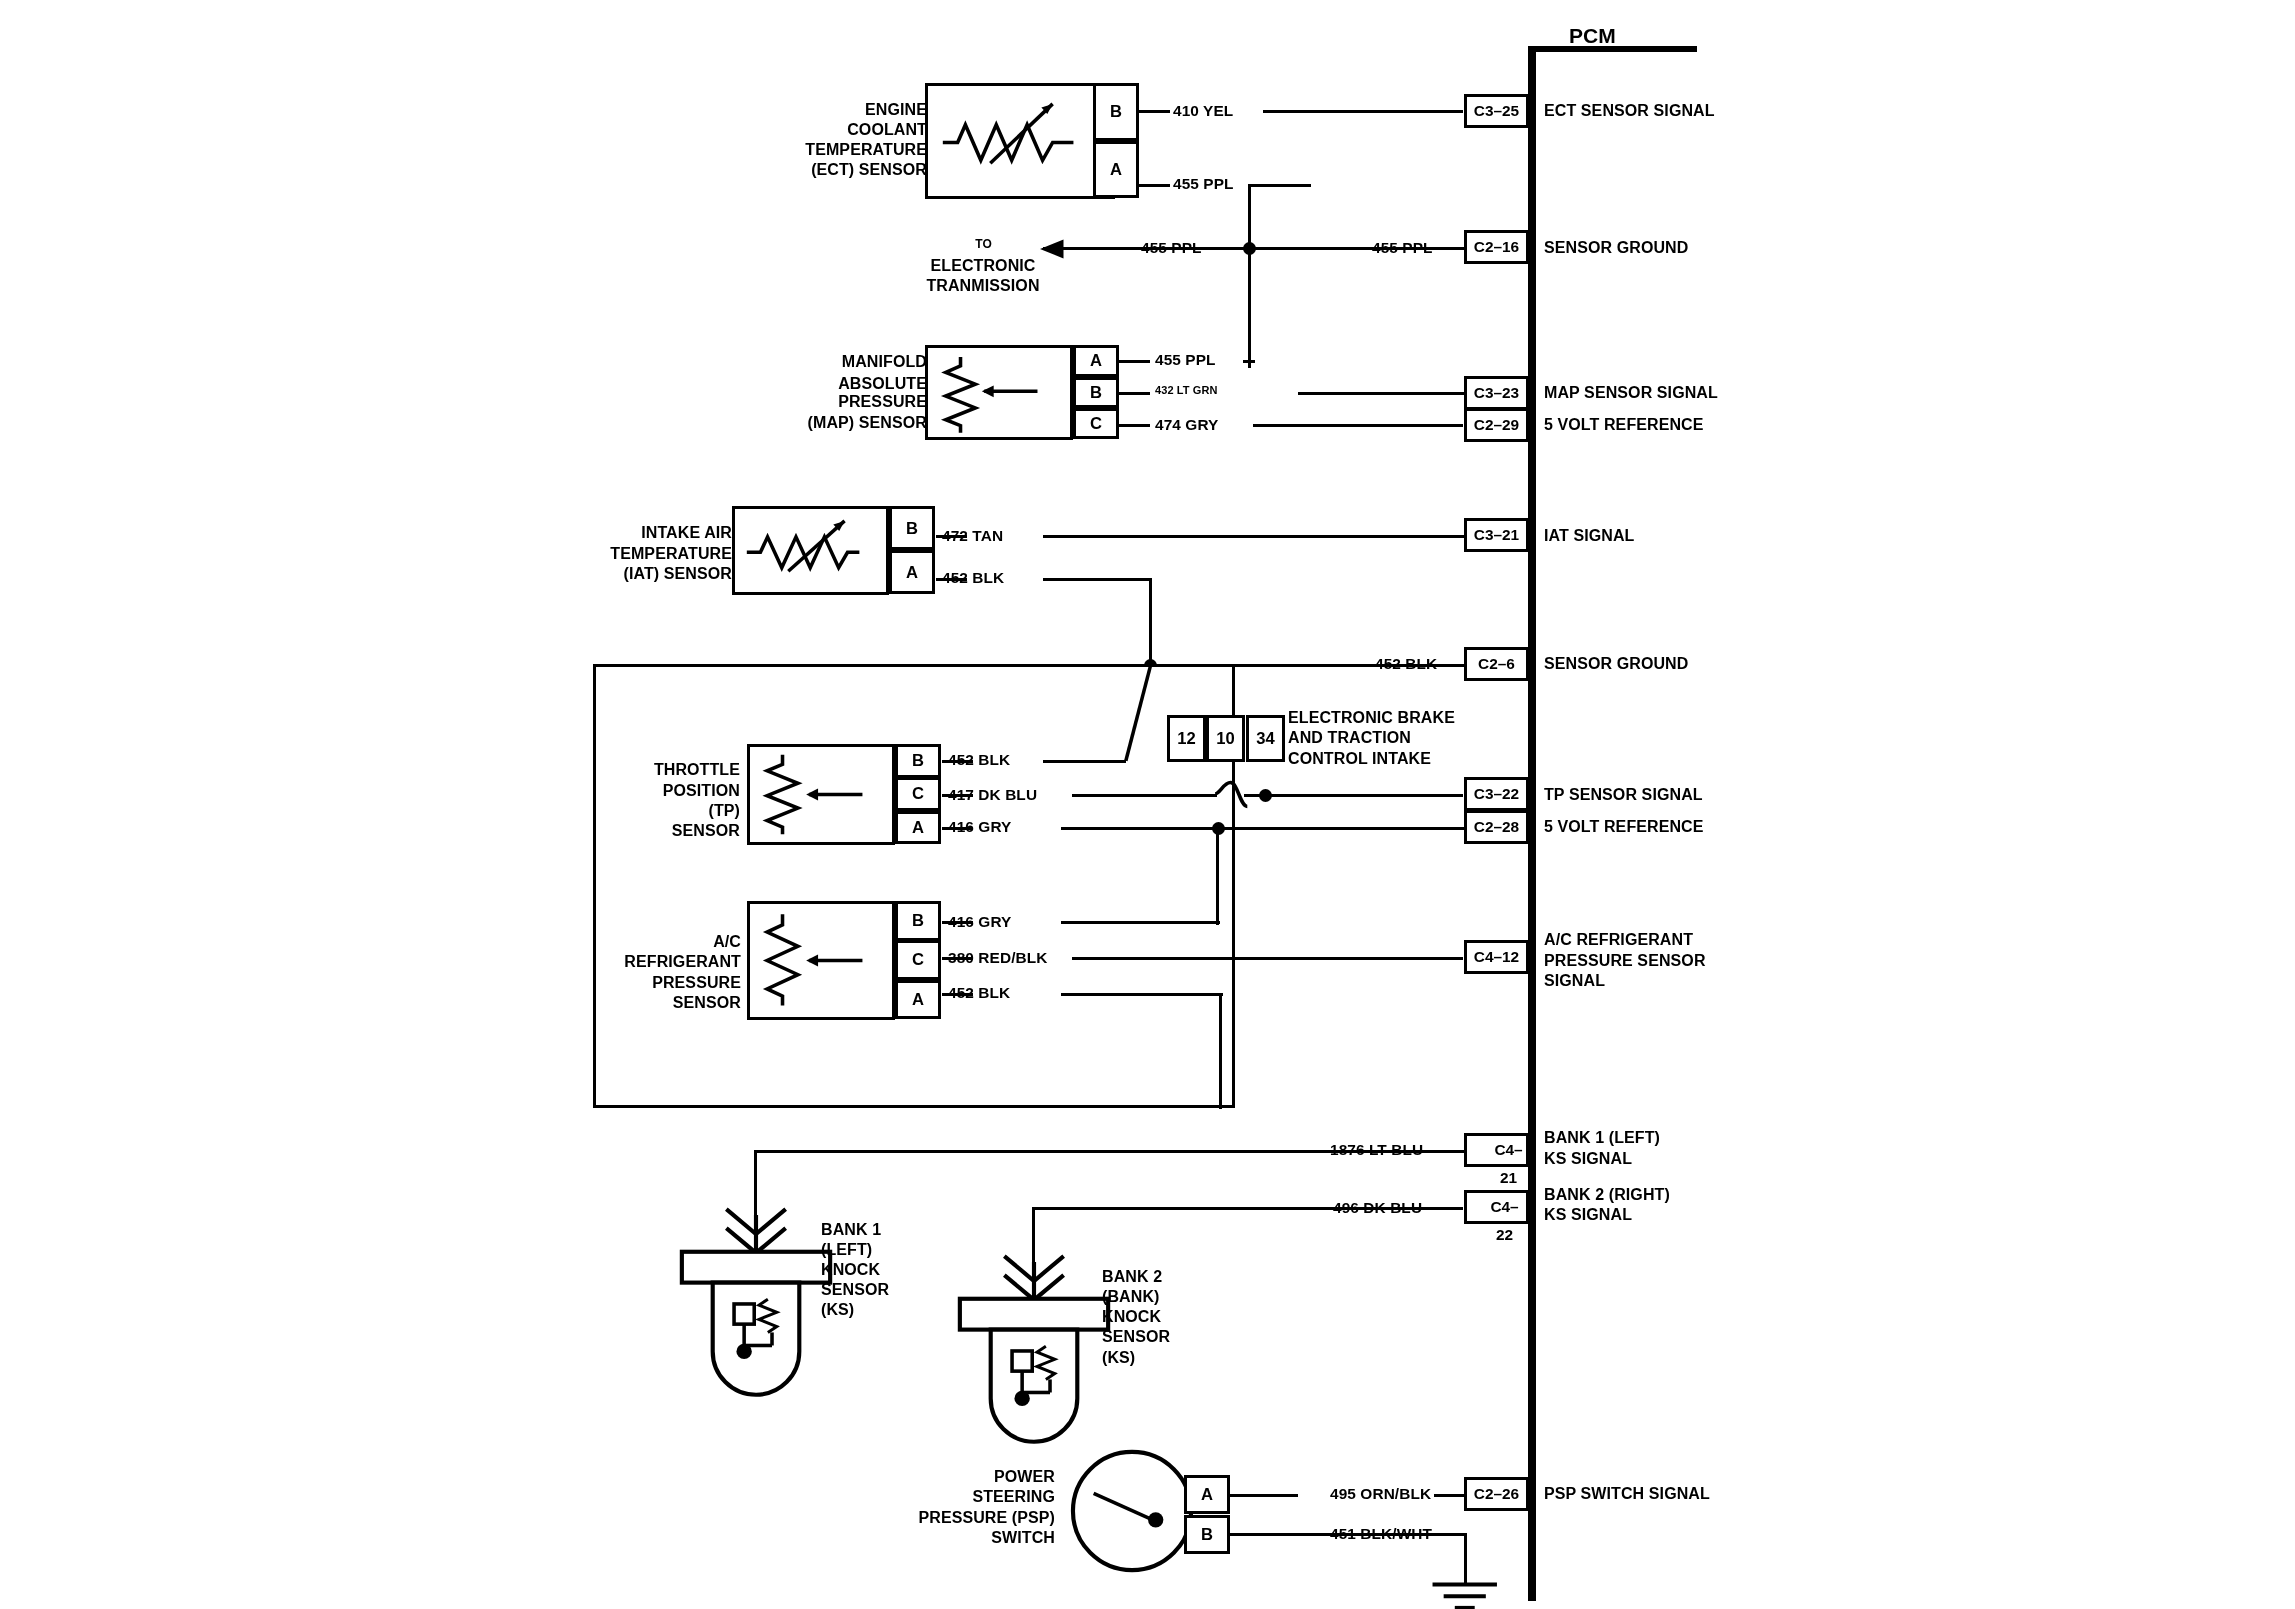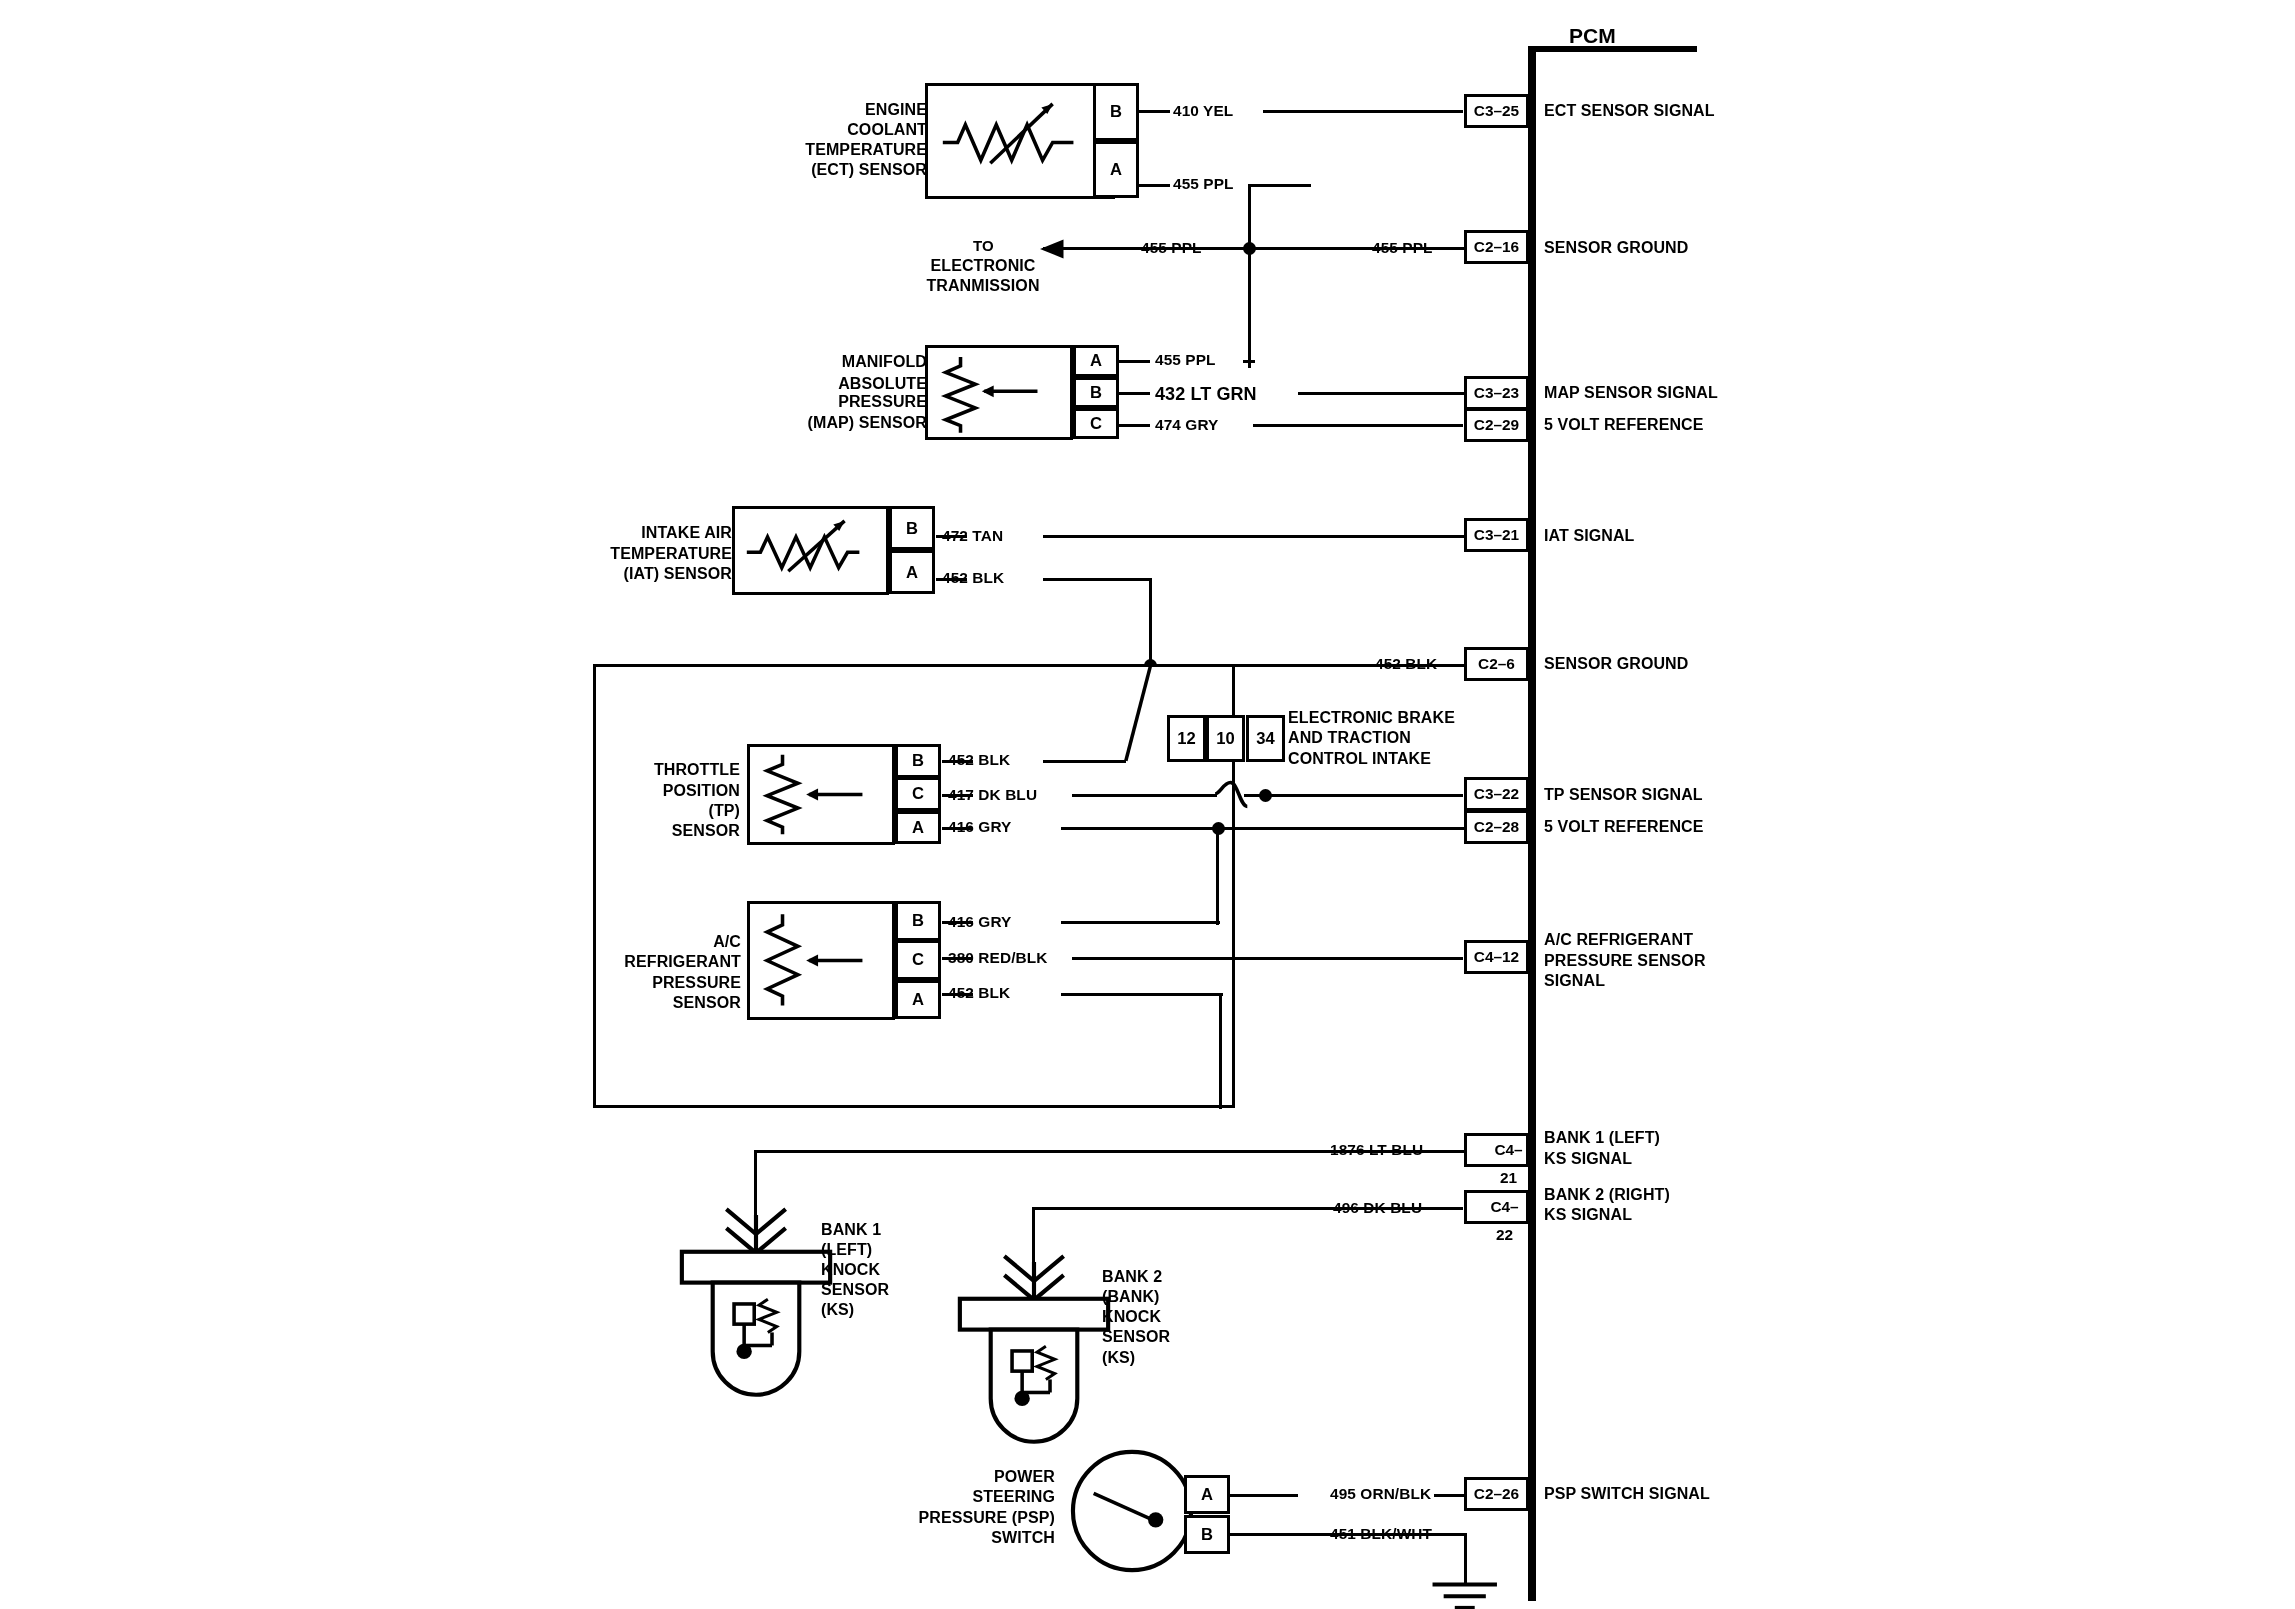--- a/index.html
+++ b/index.html
@@ -56,21 +56,21 @@
   <div class="wire h" style="left:1248px;top:184px;width:62px;"></div>
 
   <div class="wire h" style="left:1043px;top:247px;width:424px;"></div>
   <div class="lbl l" style="left:1141px;top:239px;font-size:15.4px;">455 PPL</div>
   <div class="lbl l" style="left:1372px;top:239px;font-size:15.4px;">455 PPL</div>
   <div class="dot" style="left:1243px;top:242px;width:13px;height:13px;"></div>
 
   <svg style="left:1040px;top:237px;width:47px;height:24px;" viewBox="0 0 80 40" width="47" height="24">
     <polygon points="0,20 40,4 40,36" fill="#000"></polygon>
   </svg>
-  <div class="lbl c" style="left:930px;top:237px;width:107px;font-size:15px;">TO</div>
+  <div class="lbl c" style="left:930px;top:237px;width:107px;font-size:12px;">TO</div>
   <div class="lbl c" style="left:915px;top:257px;width:136px;font-size:16px;">ELECTRONIC</div>
   <div class="lbl c" style="left:915px;top:277px;width:136px;font-size:16px;">TRANMISSION</div>
 
   <div class="lbl r" style="left:723px;top:353px;width:204px;font-size:16px;">MANIFOLD</div>
   <div class="lbl r" style="left:723px;top:375px;width:204px;font-size:16px;">ABSOLUTE</div>
   <div class="lbl r" style="left:723px;top:393px;width:204px;font-size:16px;">PRESSURE</div>
   <div class="lbl r" style="left:723px;top:414px;width:204px;font-size:16px;">(MAP) SENSOR</div>
 
   <div class="box" style="left:925px;top:345px;width:148px;height:95px;"></div>
   <svg style="left:925px;top:345px;width:148px;height:95px;" viewBox="0 0 250 160" width="148" height="95">
@@ -80,21 +80,21 @@
   </svg>
   <div class="pin" style="left:1073px;top:345px;width:46px;height:32px;line-height:26px;font-size:16.6px;">A</div>
   <div class="pin" style="left:1073px;top:377px;width:46px;height:31px;line-height:25.5px;font-size:16.6px;">B</div>
   <div class="pin" style="left:1073px;top:408px;width:46px;height:31px;line-height:25.5px;font-size:16.6px;">C</div>
 
   <div class="wire h" style="left:1119px;top:360px;width:31px;"></div>
   <div class="lbl l" style="left:1155px;top:351px;font-size:15.4px;">455 PPL</div>
   <div class="wire h" style="left:1243px;top:360px;width:12px;"></div>
 
   <div class="wire h" style="left:1119px;top:392px;width:31px;"></div>
-  <div class="lbl l" style="left:1155px;top:384px;font-size:18px;">432 LT GRN</div>
+  <div class="lbl l" style="left:1155px;top:384px;font-size:11px;">432 LT GRN</div>
   <div class="wire h" style="left:1298px;top:392px;width:166px;"></div>
 
   <div class="wire h" style="left:1119px;top:424px;width:31px;"></div>
   <div class="lbl l" style="left:1155px;top:416px;font-size:15.4px;">474 GRY</div>
   <div class="wire h" style="left:1253px;top:424px;width:210px;"></div>
 
   <div class="lbl r" style="left:587px;top:524px;width:145px;font-size:16px;">INTAKE AIR</div>
   <div class="lbl r" style="left:569px;top:545px;width:163px;font-size:16px;">TEMPERATURE</div>
   <div class="lbl r" style="left:569px;top:565px;width:163px;font-size:16px;">(IAT) SENSOR</div>
 

